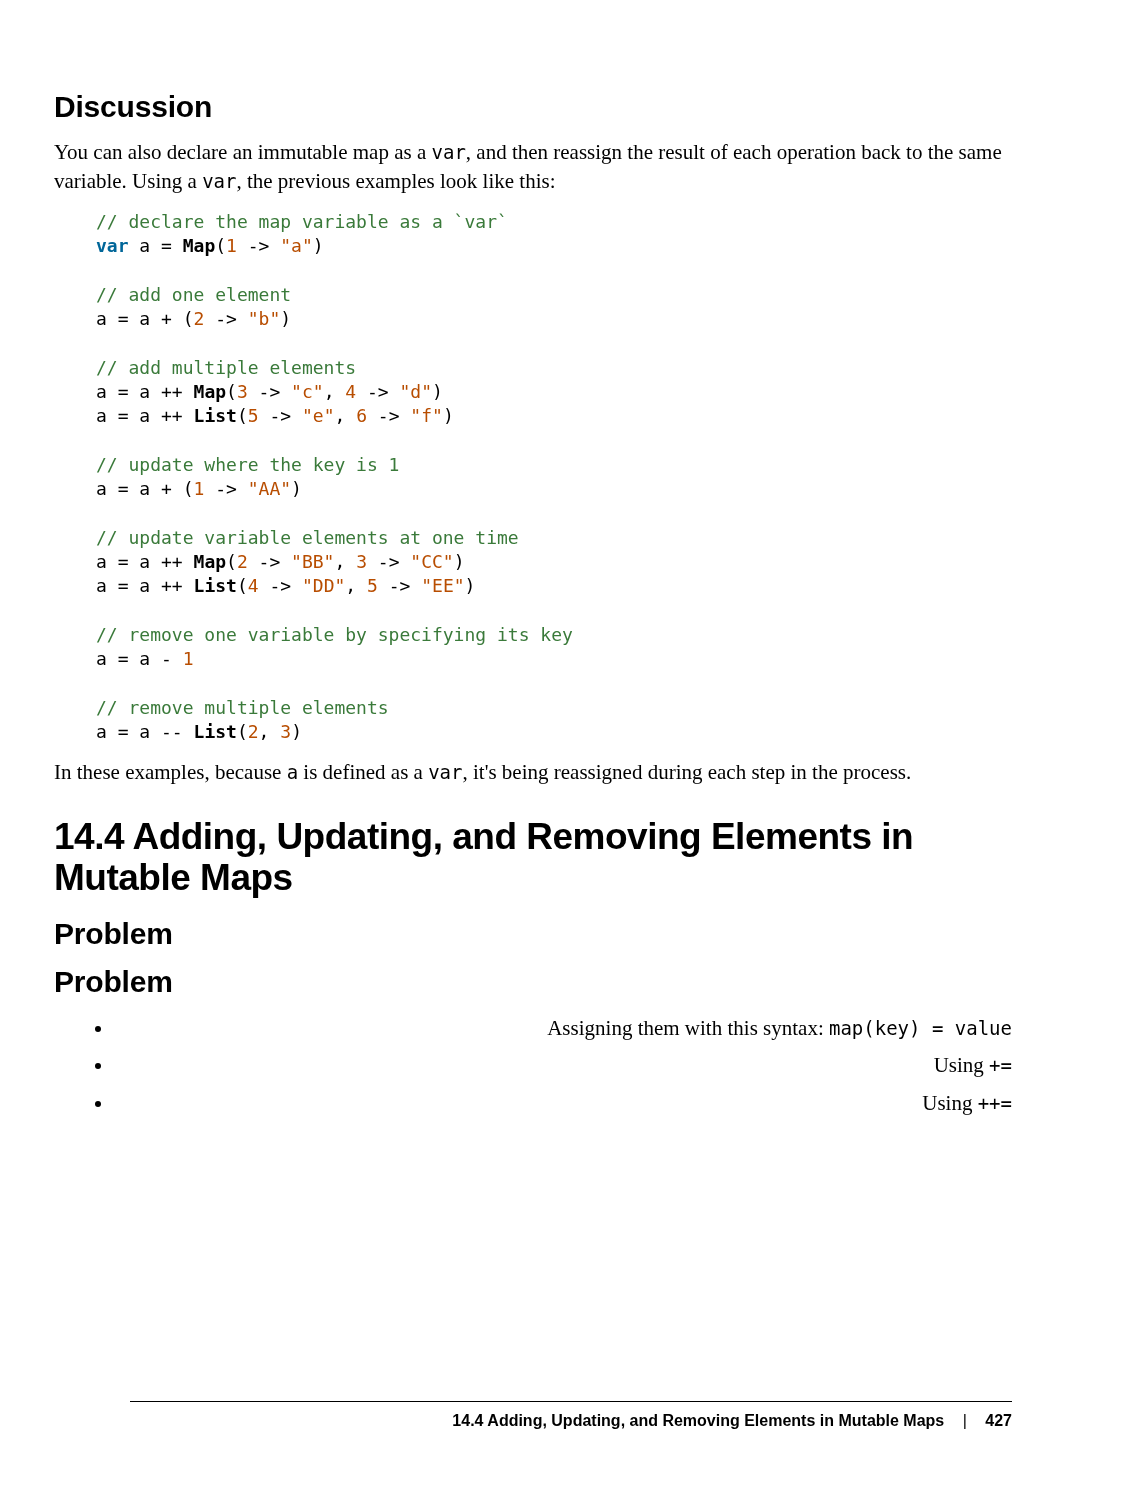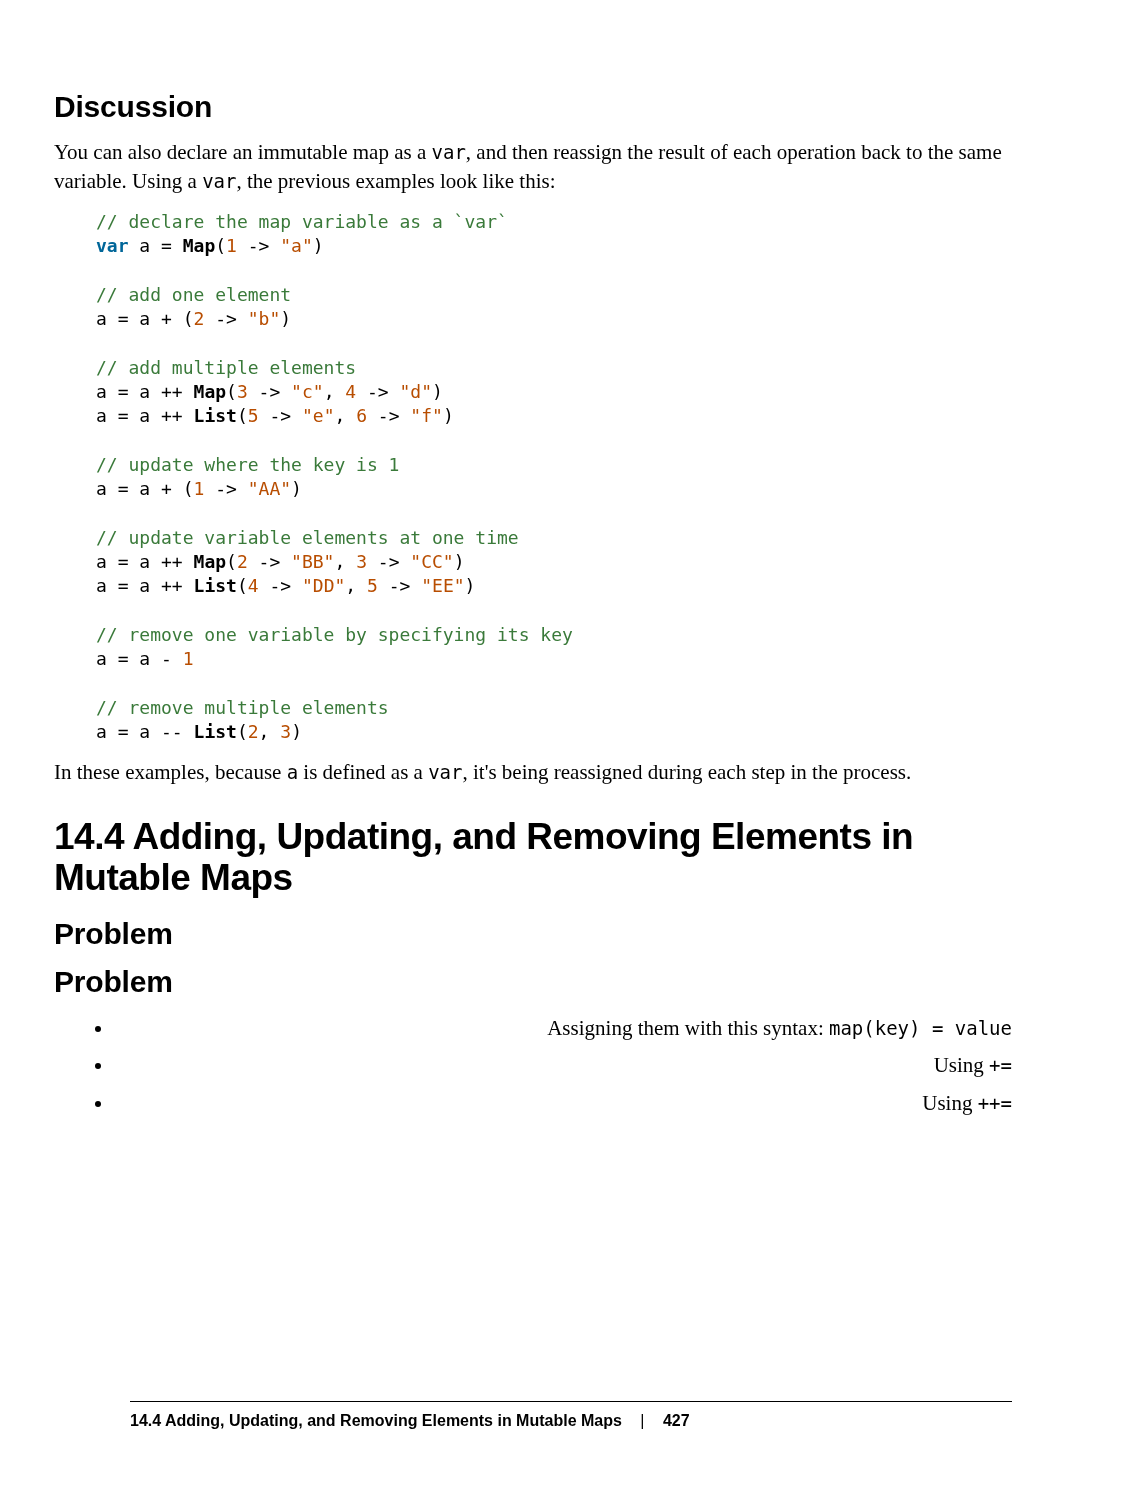--- a/index.html
+++ b/index.html
@@ -65,20 +65,21 @@
     margin-bottom: 6px;
     padding-left: 4px;
   }
   .footer {
     position: absolute;
     bottom: 70px;
     left: 130px;
     right: 130px;
     border-top: 1px solid #000;
     padding-top: 10px;
+    text-align: right;
     font-family: 'Myriad Pro', 'Segoe UI', 'Helvetica Neue', Arial, sans-serif;
     font-size: 16px;
     font-weight: 700;
   }
   .footer .sep {
     display: inline-block;
     padding: 0 14px;
     font-weight: 400;
   }
 </style>

